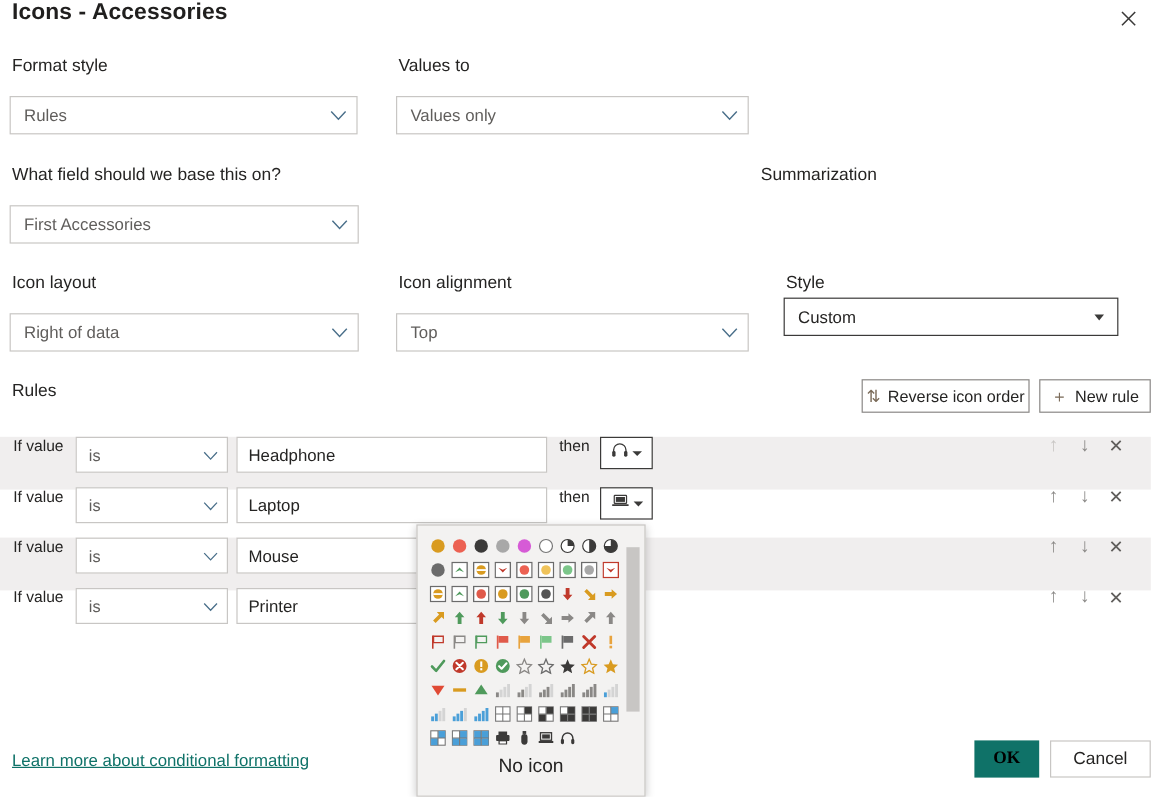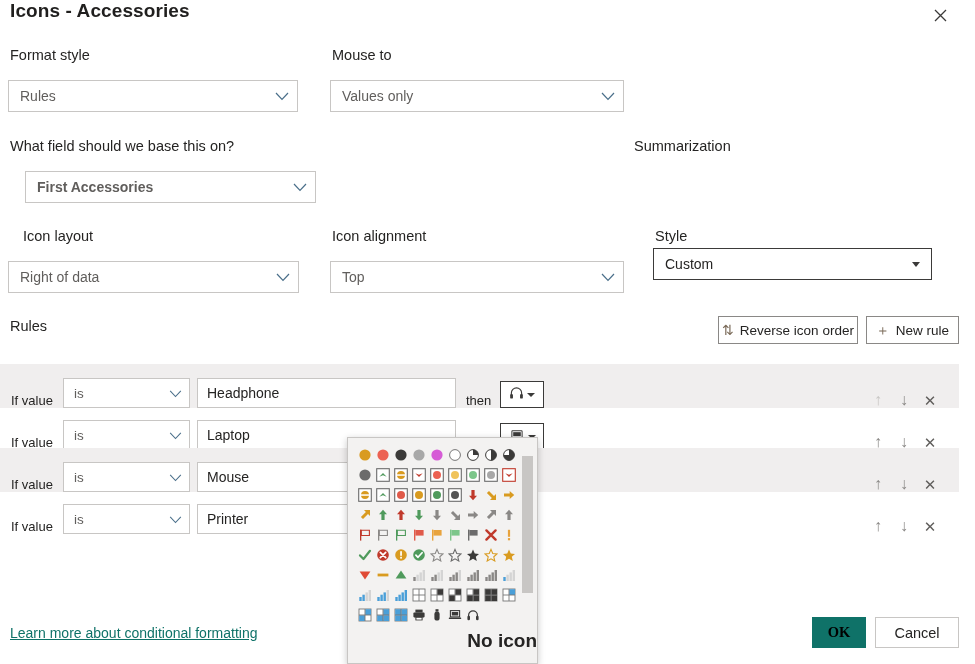--- a/index.html
+++ b/index.html
@@ -102,21 +102,21 @@
   }
   .btn-outline .gl { color: #7a6a58; font-size: 14px; line-height: 1; }
 
   
   .rule-row {
     position: absolute;
     left: 0;
     width: 959px;
     height: 44px;
     display: flex;
-    align-items: flex-end;
+    align-items: flex-start;
   }
   .rule-row.alt { background: #f0eeee; }
   .rule-row .ifval {
     width: 52px;
     margin-left: 11px;
     font-size: 13px;
     color: #252423;
     white-space: nowrap;
   }
   .rule-op {
@@ -249,25 +249,24 @@
   }
   .popup-scroll .thumb {
     position: absolute;
     left: 0; top: 11px;
     width: 11px; height: 137px;
     background: #c8c6c4;
   }
   .no-icon {
     position: absolute;
     left: 0; right: 0; top: 192px;
-    text-align: right;
-    font-size: 19px;
+    text-align: center;
+    font-size: 16px;
     color: #252423;
     cursor: pointer;
-    font-weight: bold;
   }
 </style>
 </head>
 <body>
 
 <div class="dialog">
 
   <div class="title">Icons - Accessories</div>
   <div class="close-btn">
     <svg width="13" height="13" viewBox="0 0 13 13">
@@ -278,43 +277,43 @@
   <div class="lbl" style="left:10px; top:47px;">Format style</div>
   <div class="dd" style="left:8px; top:80px; width:290px;">
     <span class="dd-val">Rules</span>
     <span class="chev">
       <svg width="14" height="9" viewBox="0 0 14 9">
           <path d="M1 1 L7 7.4 L13 1" stroke="#4a6f8a" stroke-width="1.2" fill="none"></path>
         </svg>
     </span>
   </div>
 
-  <div class="lbl" style="left:332px; top:47px;">Mouse to</div>
+  <div class="lbl" style="left:332px; top:47px;">Values to</div>
   <div class="dd" style="left:330px; top:80px; width:294px;">
     <span class="dd-val">Values only</span>
     <span class="chev">
       <svg width="14" height="9" viewBox="0 0 14 9">
           <path d="M1 1 L7 7.4 L13 1" stroke="#4a6f8a" stroke-width="1.2" fill="none"></path>
         </svg>
     </span>
   </div>
 
   <div class="lbl" style="left:10px; top:138px;">What field should we base this on?</div>
-  <div class="dd" style="left:25px; top:171px; width:291px;font-weight:bold;">
+  <div class="dd" style="left:8px; top:171px; width:291px;">
     <span class="dd-val">First Accessories</span>
     <span class="chev">
       <svg width="14" height="9" viewBox="0 0 14 9">
           <path d="M1 1 L7 7.4 L13 1" stroke="#4a6f8a" stroke-width="1.2" fill="none"></path>
         </svg>
     </span>
   </div>
 
   <div class="lbl" style="left:634px; top:138px;text-align:right;">Summarization</div>
 
-  <div class="lbl" style="left:23px; top:228px;">Icon layout</div>
+  <div class="lbl" style="left:10px; top:228px;">Icon layout</div>
   <div class="dd" style="left:8px; top:261px; width:291px;">
     <span class="dd-val">Right of data</span>
     <span class="chev">
       <svg width="14" height="9" viewBox="0 0 14 9">
           <path d="M1 1 L7 7.4 L13 1" stroke="#4a6f8a" stroke-width="1.2" fill="none"></path>
         </svg>
     </span>
   </div>
 
   <div class="lbl" style="left:332px; top:228px;">Icon alignment</div>

